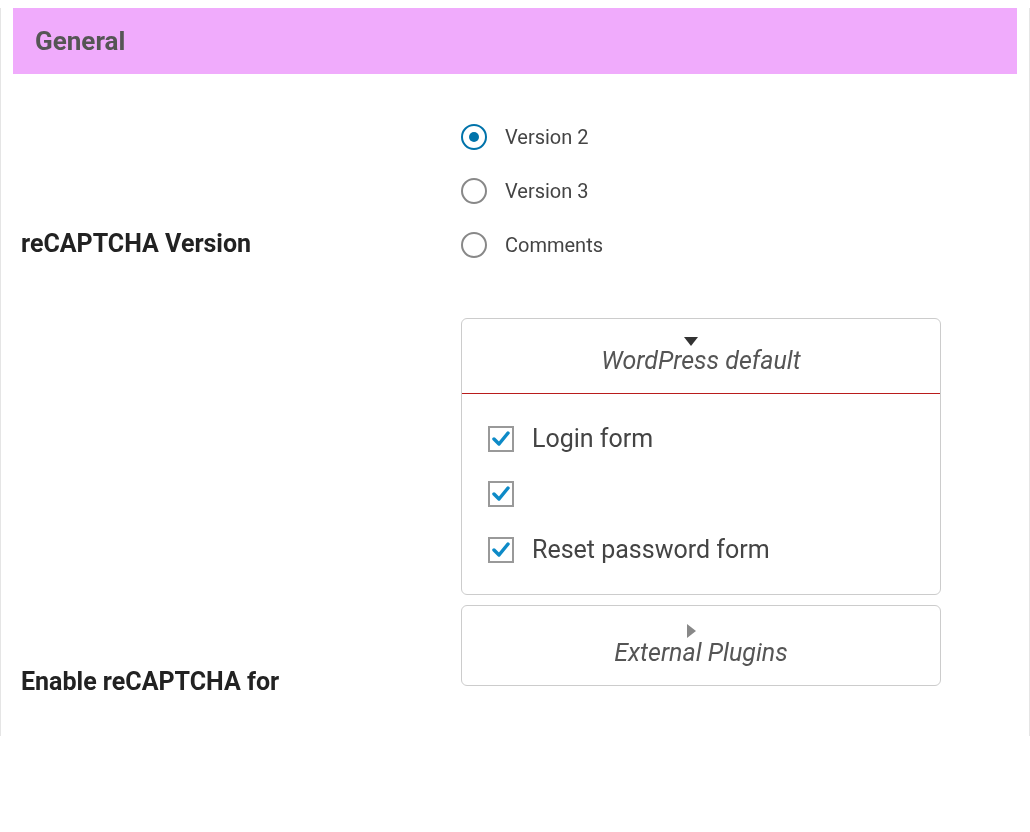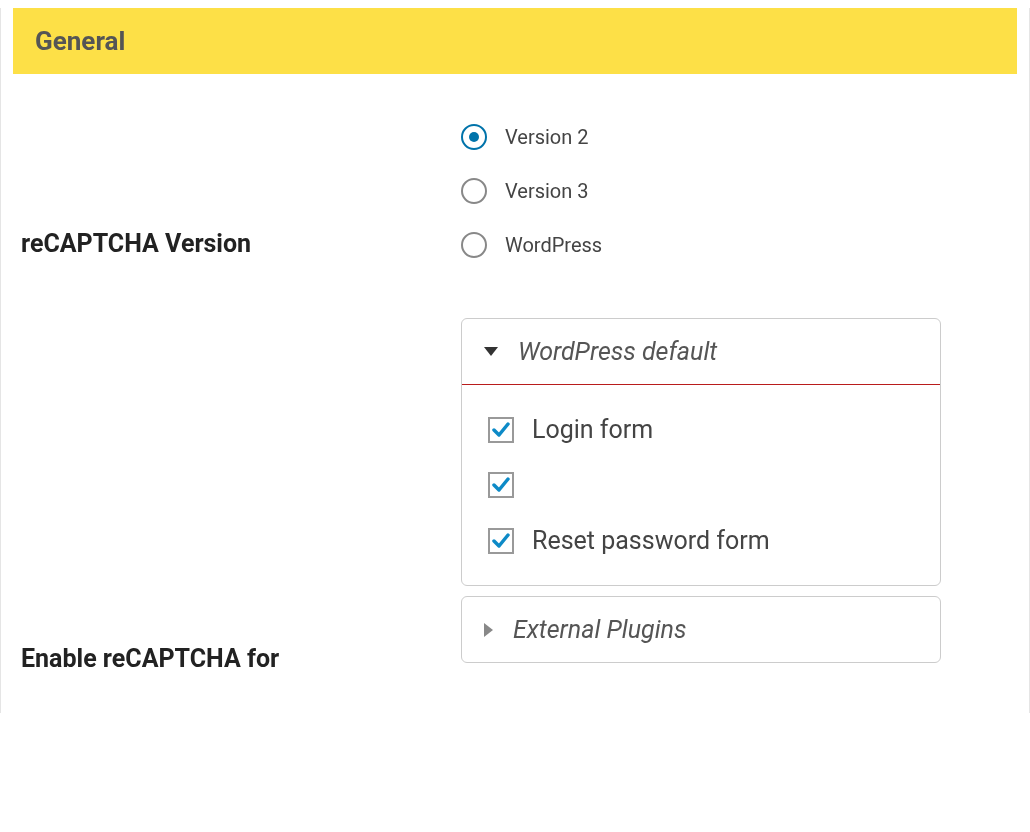--- a/index.html
+++ b/index.html
@@ -13,21 +13,21 @@
       color: #222;
       width: 1030px;
       padding: 0;
     }
     .panel {
       border-left: 1px solid #e5e5e5;
       border-right: 1px solid #e5e5e5;
       padding-bottom: 20px;
     }
     .section-header {
-      background: #fde047;
+      background: #f0abfc;
       padding: 18px 22px;
       margin: 8px 12px 50px 12px;
     }
     .section-header h2 {
       font-size: 26px;
       font-weight: 700;
       color: #555;
     }
     .form-row {
       display: flex;
@@ -91,20 +91,21 @@
       border: 1px solid #ccc;
       border-radius: 6px;
       margin-bottom: 10px;
       max-width: 480px;
     }
     .accordion-header {
       display: flex;
       align-items: center;
       padding: 18px 22px;
       cursor: pointer;
+      flex-direction: column;
     }
     .accordion-caret {
       width: 0;
       height: 0;
       margin-right: 20px;
       flex-shrink: 0;
     }
     .accordion-caret.down {
       border-left: 7px solid transparent;
       border-right: 7px solid transparent;
@@ -177,21 +178,21 @@
       <div class="radio-option">
         <span class="radio-circle">
           
         </span>
         <span class="radio-label">Version 3</span>
       </div>
       <div class="radio-option">
         <span class="radio-circle">
           
         </span>
-        <span class="radio-label">WordPress</span>
+        <span class="radio-label">Comments</span>
       </div>
     </div>
   </div>
 
   <div class="form-row">
     <div class="label-col">
       <label>Enable reCAPTCHA for</label>
     </div>
     <div class="control-col">
 

